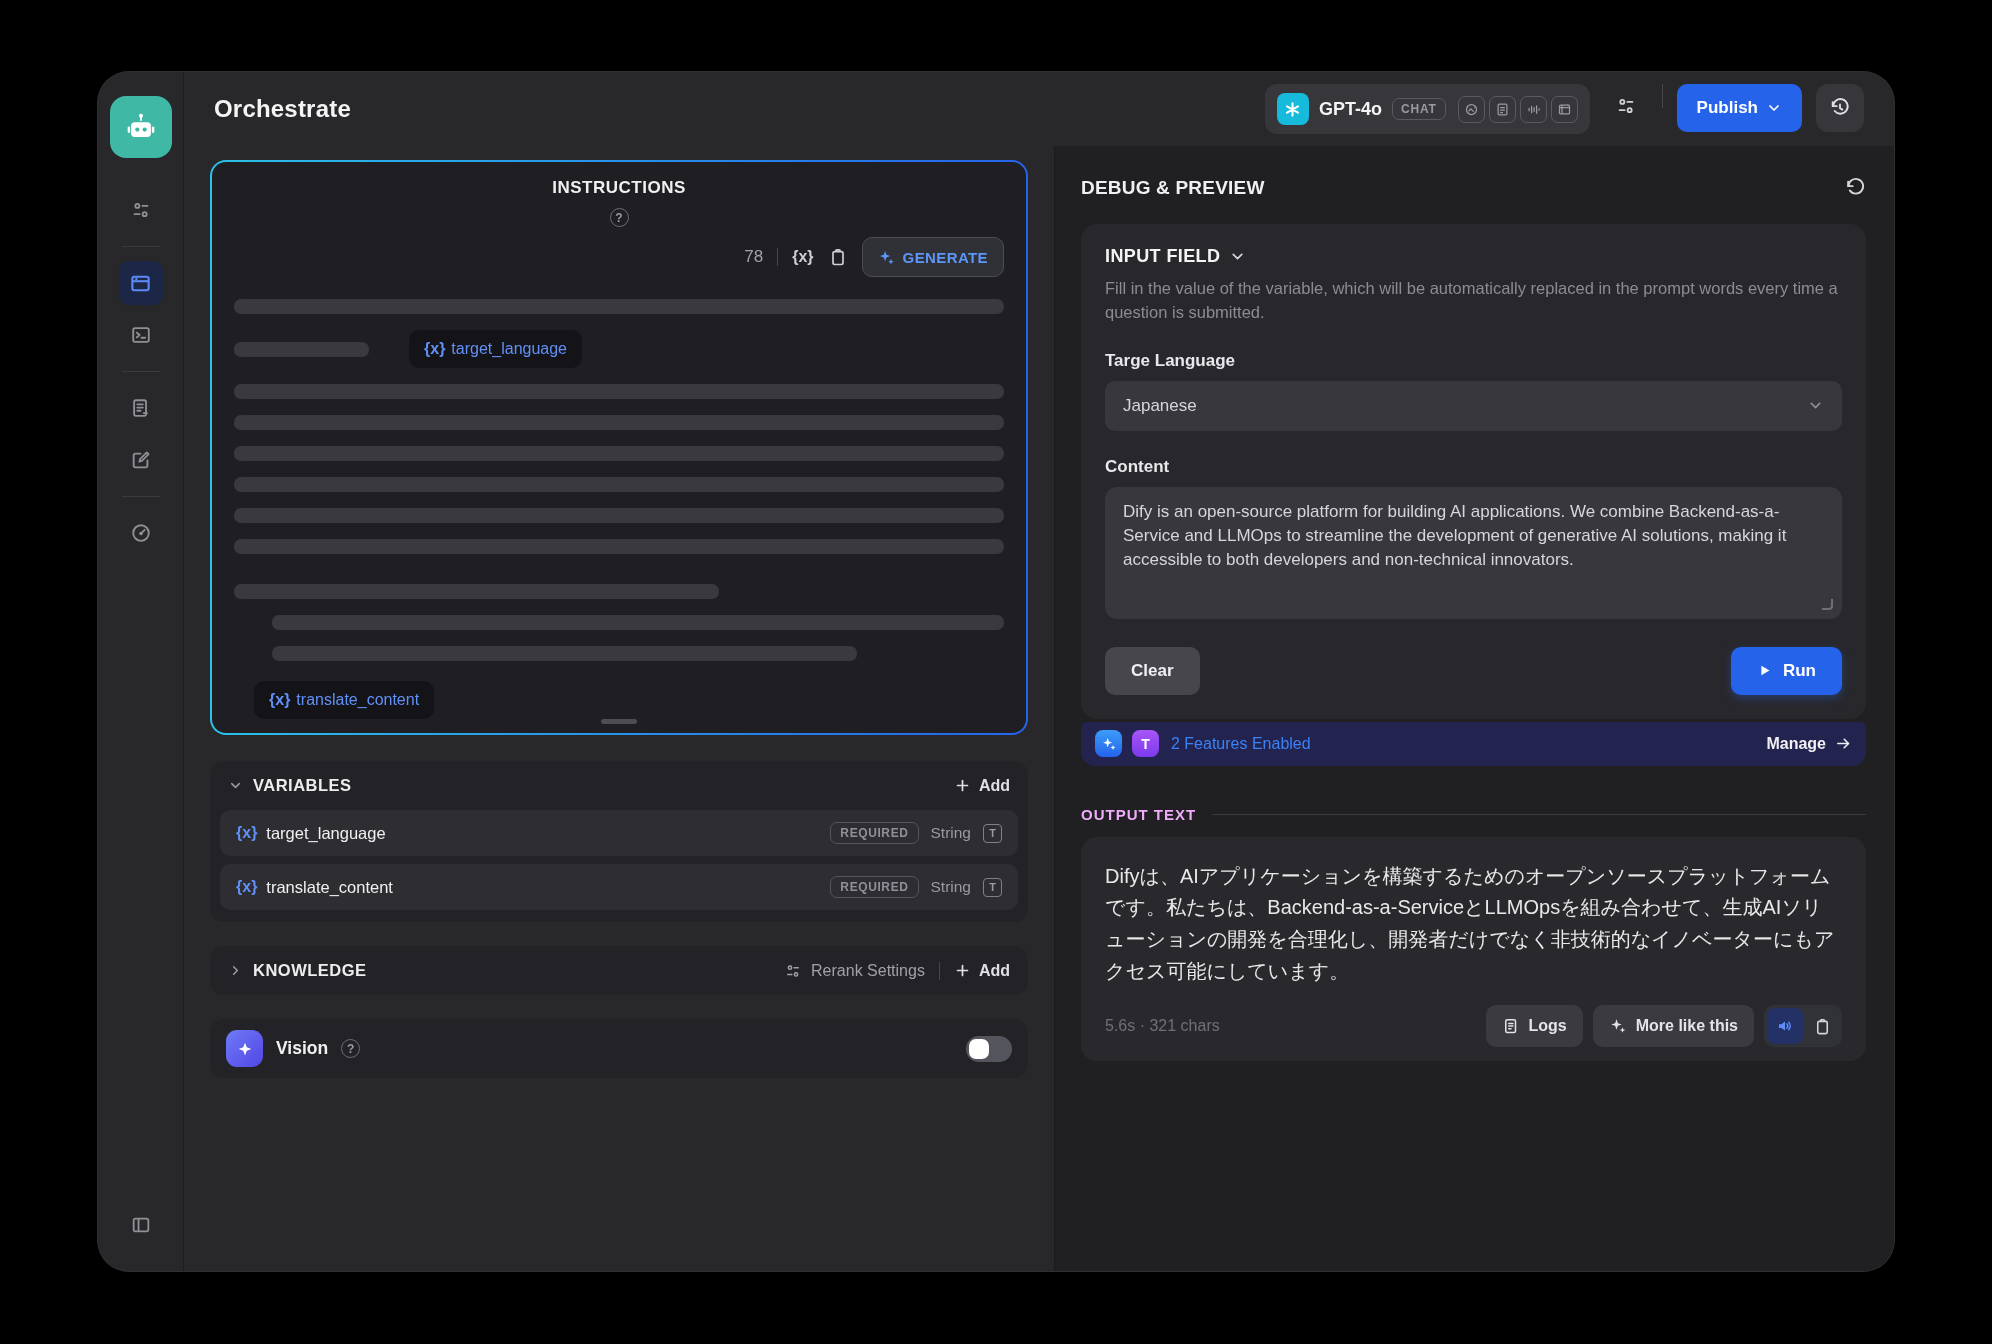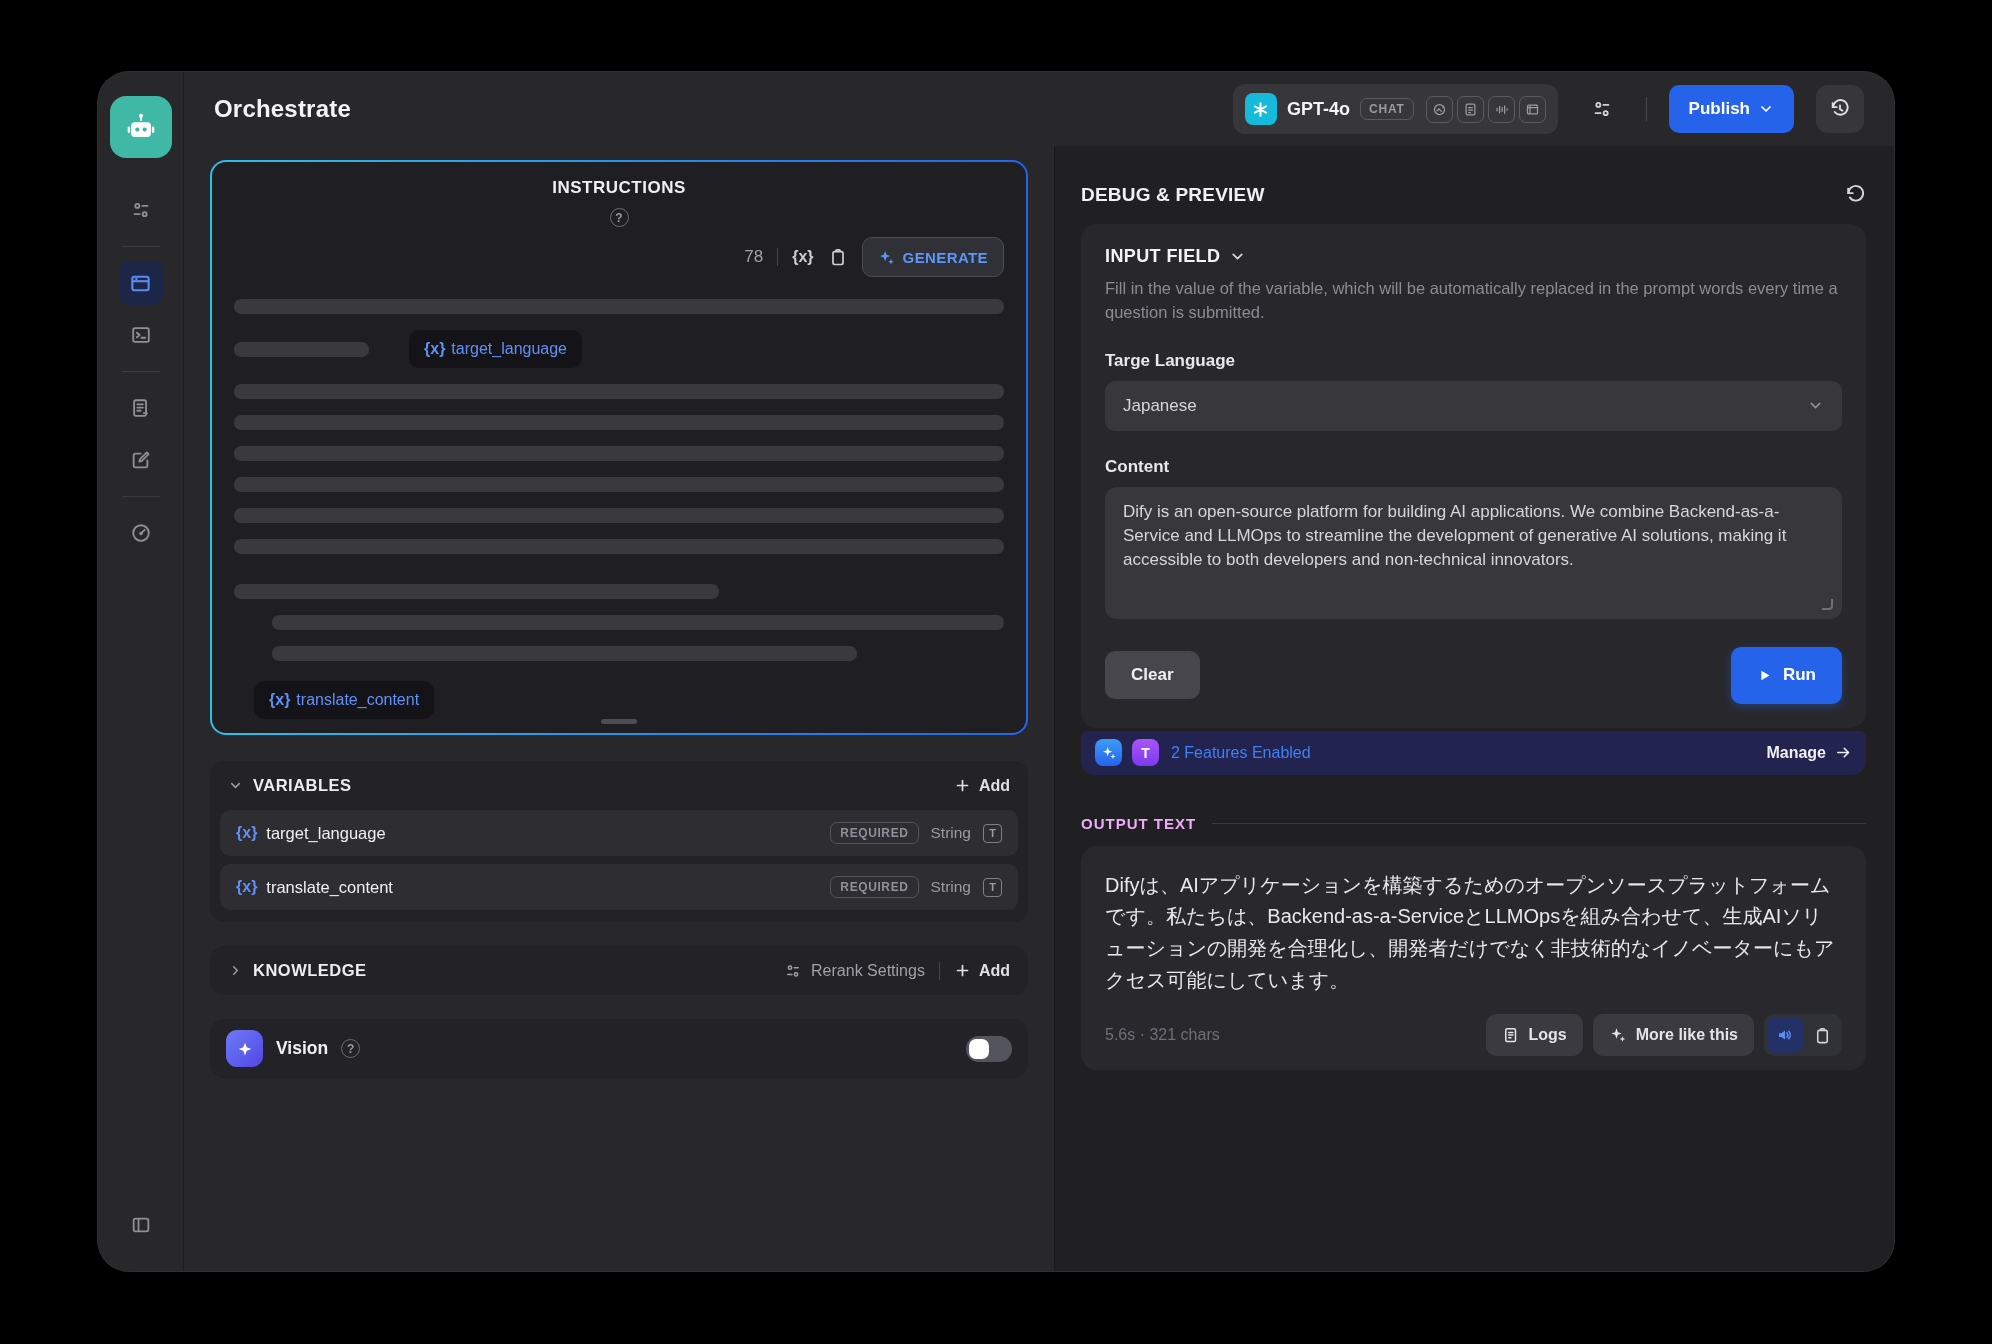--- a/index.html
+++ b/index.html
@@ -23,21 +23,21 @@
   .nav-btn { width:44px; height:44px; border-radius:10px; display:flex; align-items:center;
     justify-content:center; color:#8f8f98; margin:4px 0; cursor:pointer; }
   .nav-btn.active { background:#1c2748; color:#5b8af5; }
   .nav-divider { width:38px; height:1px; background:#3b3b3f; margin:10px 0; }
   .sidebar .spacer { flex:1; }
   
   .main { flex:1; display:flex; flex-direction:column; min-width:0; }
   .topbar { height:74px; flex:0 0 74px; display:flex; align-items:center;
     padding:0 30px 0 30px; justify-content:space-between; }
   .topbar-title { font-size:24px; font-weight:700; letter-spacing:.2px; }
-  .topbar-right { display:flex; align-items:center; gap:22px; }
+  .topbar-right { display:flex; gap:14px; }
   .model-chip { display:flex; align-items:center; gap:10px; background:#36363b;
     border-radius:12px; height:50px; padding:0 12px; }
   .model-logo { width:32px; height:32px; border-radius:8px; background:#16badb;
     display:flex; align-items:center; justify-content:center; }
   .model-name { font-size:18px; font-weight:600; }
   .mode-badge { border:1.5px solid #5a5a61; border-radius:7px; padding:3px 8px;
     font-size:12px; font-weight:700; color:#9a9aa2; letter-spacing:.8px; }
   .cap-badges { display:flex; gap:4px; margin-left:2px; }
   .cap { width:27px; height:27px; border:1.5px solid #5a5a61; border-radius:7px;
     color:#9a9aa2; display:flex; align-items:center; justify-content:center; }
@@ -97,40 +97,40 @@
   .type-ico { width:19px; height:19px; border:1.5px solid #80808a; border-radius:4px; font-size:11px;
     font-weight:700; color:#9a9aa2; display:flex; align-items:center; justify-content:center; }
   .vision-panel { display:flex; align-items:center; gap:13px; padding:11px 16px; margin-top:24px; }
   .vision-ico { width:37px; height:37px; border-radius:11px;
     background:linear-gradient(135deg,#6e7bf7,#5246e5); display:flex; align-items:center; justify-content:center; }
   .vision-title { font-size:17.5px; font-weight:700; color:#f0f0f2; }
   .toggle { margin-left:auto; width:46px; height:26px; border-radius:13px; background:#54545c;
     position:relative; cursor:pointer; }
   .toggle .knob { position:absolute; left:3px; top:3px; width:20px; height:20px; border-radius:7px; background:#fff; }
   
-  .debug-head { display:flex; align-items:flex-end; justify-content:space-between; margin-bottom:18px; height:36px; }
+  .debug-head { display:flex; align-items:center; justify-content:space-between; margin-bottom:18px; height:36px; }
   .debug-title { font-size:19px; font-weight:700; letter-spacing:.2px; color:#f0f0f2; }
   .reset-btn { color:#d6d6da; cursor:pointer; }
   .input-card { background:#28282c; border-radius:16px; padding:22px 24px 24px; }
   .if-head { display:flex; align-items:center; gap:9px; cursor:pointer; }
   .if-title { font-size:18px; font-weight:700; letter-spacing:.4px; }
   .if-desc { margin-top:10px; color:#8b8b94; font-size:16.5px; line-height:1.45; }
   .fld-label { margin-top:26px; font-size:17px; font-weight:600; color:#e8e8ec; }
   .select { margin-top:10px; height:50px; background:#37373c; border-radius:10px; display:flex;
     align-items:center; justify-content:space-between; padding:0 18px; color:#d6d6da; font-size:17px; cursor:pointer; }
   .ta-wrap { margin-top:10px; position:relative; }
   .ta-wrap textarea { width:100%; height:132px; background:#37373c; border-radius:12px; border:none;
     padding:13px 18px; color:#d6d6da; font-size:17px; line-height:1.42; resize:none; outline:none;
     font-family:inherit; display:block; }
   .ta-corner { position:absolute; right:9px; bottom:9px; width:11px; height:11px;
     border-right:2px solid #6f6f78; border-bottom:2px solid #6f6f78; border-bottom-right-radius:4px; }
   .btn-row { margin-top:28px; display:flex; justify-content:space-between; align-items:center; }
   .clear-btn { background:#46464c; border:none; border-radius:10px; height:48px; padding:0 26px;
     color:#f0f0f2; font-size:17px; font-weight:600; font-family:inherit; cursor:pointer; }
-  .run-btn { background:#2563eb; border:none; border-radius:10px; height:57px; padding:0 26px;
+  .run-btn { background:#2563eb; border:none; border-radius:10px; height:48px; padding:0 26px;
     color:#fff; font-size:17px; font-weight:600; font-family:inherit; display:flex; align-items:center;
     gap:11px; cursor:pointer; box-shadow:0 3px 10px rgba(37,99,235,.35); }
   .features-bar { margin-top:3px; height:44px; background:#23234f; border-radius:6px 6px 14px 14px;
     display:flex; align-items:center; padding:0 14px; gap:10px; cursor:pointer; }
   .feat-ico { width:27px; height:27px; border-radius:8px; display:flex; align-items:center;
     justify-content:center; color:#fff; }
   .feat-ico.blue { background:linear-gradient(180deg,#3b9df8,#2563eb); }
   .feat-ico.purple { background:linear-gradient(180deg,#a855f7,#7c3aed); font-size:14px; font-weight:700; }
   .feat-text { color:#3b82f6; font-size:16px; margin-left:2px; }
   .manage { margin-left:auto; color:#f0f0f2; font-size:16px; font-weight:600; display:flex;

